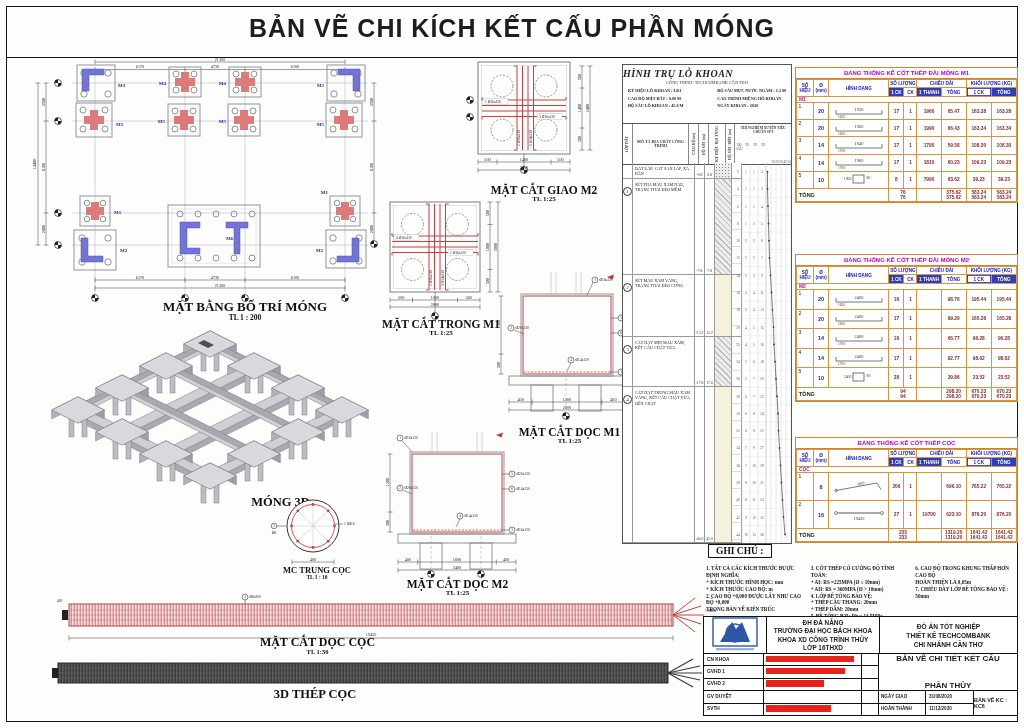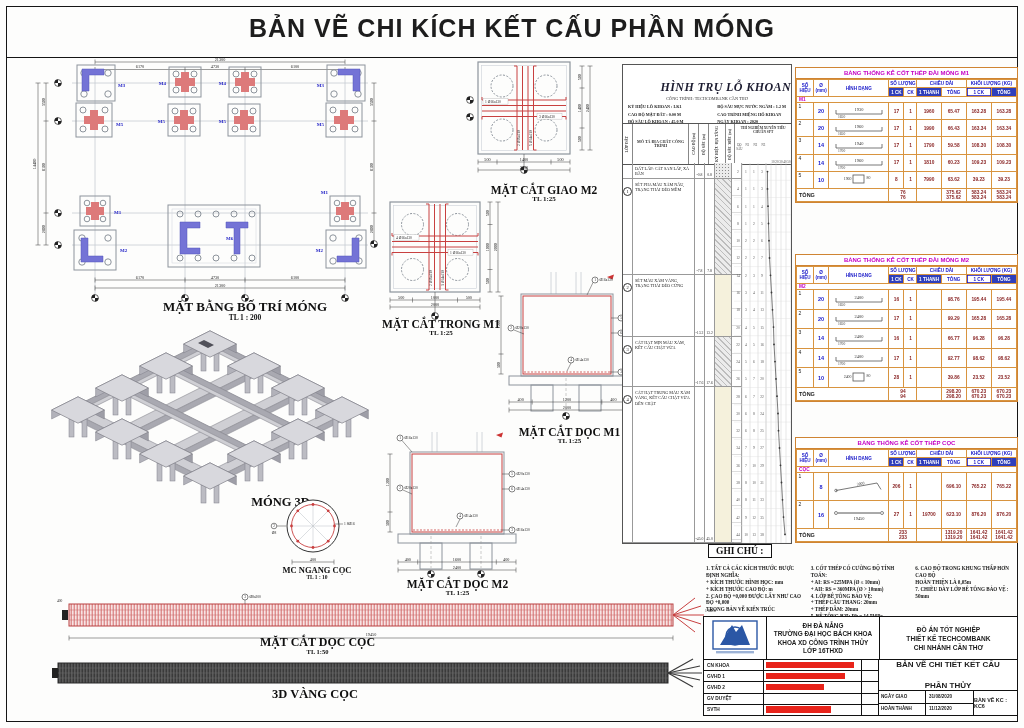--- a/index.html
+++ b/index.html
@@ -35,21 +35,21 @@
   .rt .dv{color:#1a1acc;font-weight:bold;font-size:5.5px}
   .rt .n{color:#8a2525;font-weight:bold;font-size:4.8px}
   .rt .tot{height:13px}
   .rt .tot .tl{text-align:left;font-weight:bold;font-size:5.5px;padding-left:2px;color:#222}
   
   .ghichu-box{border:1px solid #111;font-size:9.5px;font-weight:bold;padding:1px 7px;background:#fff}
   .notes{display:flex;gap:6px}
   .nc{flex:1;font-size:5.1px;font-weight:bold;line-height:1.35;color:#161616}
   
   .bh{position:absolute;border:1px solid #555;background:#fff}
-  .bh-title{font-size:12px;font-style:italic;font-weight:bold;text-align:right;margin-top:15px;letter-spacing:.4px;color:#1c1c30}
+  .bh-title{font-size:10px;font-style:italic;font-weight:bold;text-align:left;margin-top:3px;letter-spacing:.4px;color:#1c1c30}
   .bh-sub{font-size:4.3px;text-align:center;color:#333;margin-top:1px}
   .bh-info{display:flex;justify-content:space-between;padding:3px 5px 0 5px;font-size:4.2px;font-weight:bold;color:#222}
   .bh-info div{margin-bottom:2.5px}
   .bh-h{position:absolute;left:0;right:0;top:58px;height:40px;display:flex;border-top:0.8px solid #555;border-bottom:0.8px solid #555}
   .bh-h .c{border-right:0.7px solid #888;display:flex;align-items:center;justify-content:center;overflow:hidden}
   .vt{writing-mode:vertical-rl;transform:rotate(180deg);font-size:3.8px;font-weight:bold;color:#333;white-space:nowrap}
   .hctr{font-size:4px;font-weight:bold;text-align:center;color:#333;line-height:1.1}
   .w-lop{width:9px}.w-desc{width:57px}.w-nm{width:9px}.w-litho{width:16px}.w-mau{width:9px}.w-spt{width:57px}
   .c.w-spt{flex-direction:column;justify-content:space-between;border-right:none}
   .spt-t{font-size:3.5px;font-weight:bold;text-align:center;line-height:1.15;padding-top:2px;color:#333}
@@ -77,21 +77,21 @@
   .tb-proj{flex:1;font-weight:bold;font-size:6.6px;text-align:center;display:flex;flex-direction:column;justify-content:center;gap:2px;color:#1b1b1b}
   .tb-bottom{flex:1;display:flex}
   .tb-left{width:174px;border-right:1px solid #111;display:flex;flex-direction:column}
   .role-row{flex:1;display:flex;border-bottom:0.8px solid #111}
   .role-row:last-child{border-bottom:none}
   .role-label{width:56px;font-size:4.8px;font-weight:bold;padding:2.5px 0 0 3px;border-right:0.8px solid #111;color:#222}
   .role-name{flex:1;border-right:0.8px solid #111;padding:1.5px 2px;position:relative}
   .redbar{height:6.5px;background:#e8231a}
   .role-x{width:16px}
   .tb-right{flex:1;display:flex;flex-direction:column}
-  .tb-dtitle{flex:1;border-bottom:1px solid #111;font-weight:bold;font-size:8px;text-align:center;display:flex;flex-direction:column;justify-content:center;gap:12px;color:#1b1b1b}
+  .tb-dtitle{flex:1;border-bottom:1px solid #111;font-weight:bold;font-size:8px;text-align:center;display:flex;flex-direction:column;justify-content:center;gap:18px;color:#1b1b1b}
   .tb-dates{height:24px;display:flex}
   .tb-daterows{width:94px;display:flex;flex-direction:column;border-right:1px solid #111}
   .dr{flex:1;display:flex;border-bottom:0.8px solid #111}
   .dr:last-child{border-bottom:none}
   .dl{width:44px;font-size:4.6px;font-weight:bold;padding:2.5px 0 0 2px;border-right:0.8px solid #111;color:#222}
   .dv2{flex:1;font-size:4.6px;font-weight:bold;padding:2.5px 0 0 3px;color:#222}
   .tb-sheet{flex:1;font-size:5.4px;font-weight:bold;display:flex;align-items:center;justify-content:center;color:#222}
 </style>
 </head>
 <body>
@@ -600,21 +600,21 @@
       <text class="cn" y="1.3">2</text>
       <text class="lbl" y="7.5" text-anchor="middle">Ø8</text>
       <line x1="3" y1="0" x2="12" y2="0" class="diml"></line>
     </g>
   <line x1="71" y1="32" x2="79" y2="32" class="diml"></line>
   <text class="lbl" x="80" y="33.4">1 8Ø16</text>
   <path class="diml" d="M28,70 H70 M28,67.5 V72.5 M70,67.5 V72.5"></path>
   <text class="d" x="49" y="68.6">400</text>
 </svg>
 <div class="cap" style="left:262px;top:566px;width:110px;font-size:8.5px">
-  <span>MC NGANG CỌC</span><small class="sc" style="font-size:5.5px">TL 1 : 10</small>
+  <span>MC TRUNG CỌC</span><small class="sc" style="font-size:5.5px">TL 1 : 10</small>
 </div>
 
 <svg class="abs" style="left:55px;top:592px" width="670" height="58" viewBox="0 0 670 58">
   <text class="lbl" x="2" y="10">400</text>
   <rect x="14" y="12" width="604" height="22" fill="url(#phat)" stroke="#b94040" stroke-width="1"></rect>
   <line x1="14" y1="18" x2="618" y2="18" stroke="#cb6b6b" stroke-width="0.5"></line>
   <line x1="14" y1="23" x2="618" y2="23" stroke="#cb6b6b" stroke-width="0.5"></line>
   <line x1="14" y1="28" x2="618" y2="28" stroke="#cb6b6b" stroke-width="0.5"></line>
   <rect x="7" y="18" width="6" height="10" fill="#222"></rect>
   <g stroke="#c84040" stroke-width="1">
@@ -646,21 +646,21 @@
   <rect x="4" y="12" width="6" height="10" fill="#222"></rect>
   <g stroke="#3a3a3a" stroke-width="1.2">
     <line x1="620" y1="17" x2="645" y2="3"></line>
       <line x1="620" y1="17" x2="652" y2="10"></line>
       <line x1="620" y1="17" x2="654" y2="17"></line>
     <line x1="620" y1="17" x2="652" y2="24"></line>
       <line x1="620" y1="17" x2="645" y2="31"></line>
   </g>
 </svg>
 <div class="cap" style="left:240px;top:688px;width:150px;font-size:12.5px">
-  <span>3D VÀNG CỌC</span>
+  <span>3D THÉP CỌC</span>
 </div>
 
 <div class="bh" style="left:622px;top:64px;width:168px;height:478px">
   <div class="bh-title">HÌNH TRỤ LỖ KHOAN</div>
   <div class="bh-sub">CÔNG TRÌNH: TECHCOMBANK CẦN THƠ</div>
   <div class="bh-info">
     <div>
       <div>KÝ HIỆU LỖ KHOAN : LK1</div>
       <div>CAO ĐỘ MẶT ĐẤT : 0.00 M</div>
       <div>ĐỘ SÂU LỖ KHOAN : 45.0 M</div>

